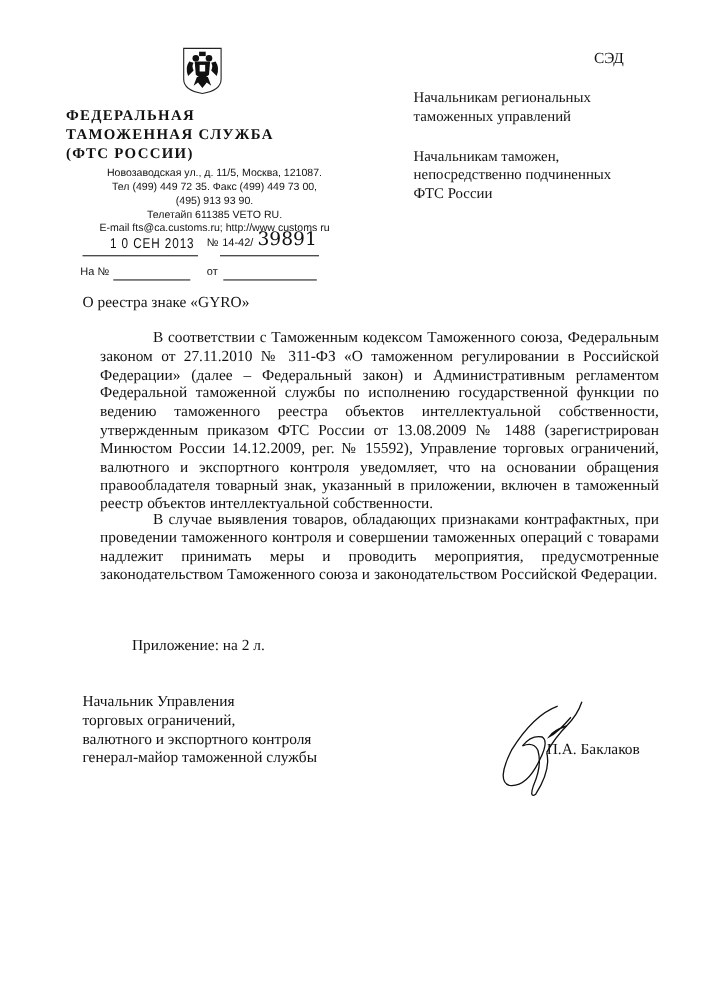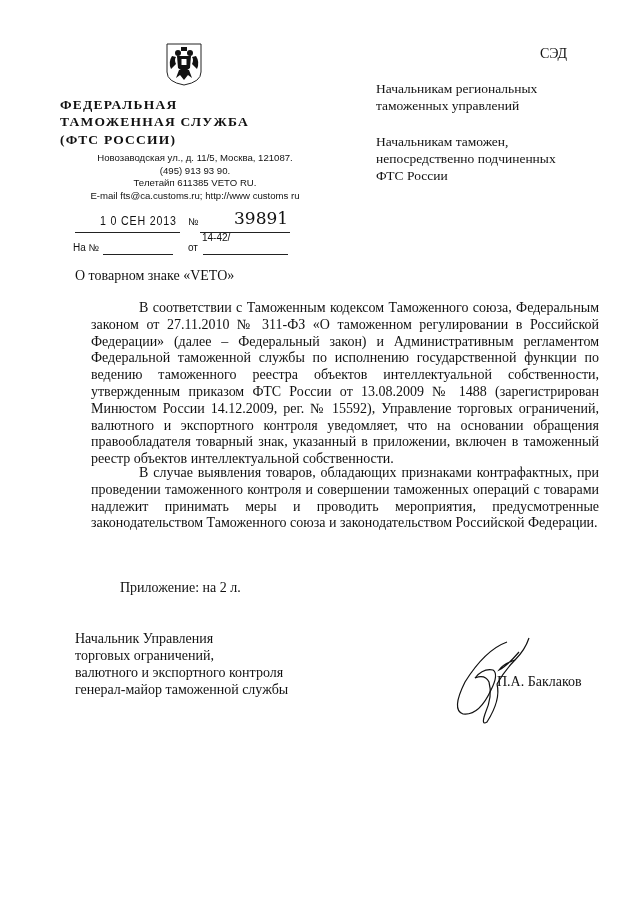--- a/index.html
+++ b/index.html
@@ -16,21 +16,21 @@
     .agency-1 { top: 97px; font-size: 13.5px; }
     .agency-2 { top: 114px; font-size: 13.5px; }
     .agency-3 { top: 132px; font-size: 13.5px; }
 
     .contacts { left: 60px; width: 270px; text-align: center; font-size: 9.6px; line-height: 12.6px; top: 152px; }
     .contacts div { white-space: nowrap; }
 
     .reg-date { left: 100px; top: 213px; font-size: 13px; font-weight: normal; letter-spacing: 1px; transform: scaleX(0.82); transform-origin: left center; font-family: "Liberation Sans Narrow", "Liberation Sans", sans-serif; }
     .reg-date-line { left: 75px; top: 232px; width: 105px; border-top: 1px solid #222; }
     .reg-no-label { left: 188px; top: 216px; font-size: 10px; }
-    .reg-no-prefix { left: 202px; top: 216px; font-size: 10px; margin-top: 16px; }
+    .reg-no-prefix { left: 202px; top: 216px; font-size: 10px; }
     .reg-no-hand { left: 234px; top: 208px; font-size: 17px; font-family: "DejaVu Serif", serif; }
     .reg-no-line { left: 200px; top: 232px; width: 90px; border-top: 1px solid #222; }
 
     .ref-no-label { left: 73px; top: 242px; font-size: 10px; }
     .ref-no-line { left: 103px; top: 254px; width: 70px; border-top: 1px solid #222; }
     .ref-from-label { left: 188px; top: 242px; font-size: 10px; }
     .ref-from-line { left: 203px; top: 254px; width: 85px; border-top: 1px solid #222; }
 
     .sed { left: 540px; top: 46px; font-size: 14px; }
 
@@ -69,20 +69,21 @@
     <rect x="17.5" y="17" width="5" height="6" fill="#fff"></rect>
   </svg>
 </div>
 
 <div class="abs agency agency-1 serif">ФЕДЕРАЛЬНАЯ</div>
 <div class="abs agency agency-2 serif">ТАМОЖЕННАЯ СЛУЖБА</div>
 <div class="abs agency agency-3 serif">(ФТС РОССИИ)</div>
 
 <div class="abs contacts sans">
   <div>Новозаводская ул., д. 11/5, Москва, 121087.</div>
+  <div>Тел (499) 449 72 35. Факс (499) 449 73 00,</div>
   <div>(495) 913 93 90.</div>
   <div>Телетайп 611385 VETO RU.</div>
   <div>E-mail fts@ca.customs.ru; http://www customs ru</div>
 </div>
 
 <div class="abs reg-date">1 0 СЕН 2013</div>
 <div class="abs reg-date-line"></div>
 <div class="abs reg-no-label sans">№</div>
 <div class="abs reg-no-prefix sans">14-42/</div>
 <div class="abs reg-no-hand">39891</div>
@@ -98,21 +99,21 @@
 <div class="abs addressee addr-1 serif">
   <div>Начальникам региональных</div>
   <div>таможенных управлений</div>
 </div>
 <div class="abs addressee addr-2 serif">
   <div>Начальникам таможен,</div>
   <div>непосредственно подчиненных</div>
   <div>ФТС России</div>
 </div>
 
-<div class="abs subject serif">О товарном знаке «VETO»</div>
+<div class="abs subject serif">О реестра знаке «GYRO»</div>
 
 <div class="abs body-text para-1 serif">
   <p>В соответствии с Таможенным кодексом Таможенного союза, Федеральным законом от 27.11.2010 № 311-ФЗ «О таможенном регулировании в Российской Федерации» (далее – Федеральный закон) и Административным регламентом Федеральной таможенной службы по исполнению государственной функции по ведению таможенного реестра объектов интеллектуальной собственности, утвержденным приказом ФТС России от 13.08.2009 № 1488 (зарегистрирован Минюстом России 14.12.2009, рег. № 15592), Управление торговых ограничений, валютного и экспортного контроля уведомляет, что на основании обращения правообладателя товарный знак, указанный в приложении, включен в таможенный реестр объектов интеллектуальной собственности.</p>
 </div>
 <div class="abs body-text para-2 serif">
   <p>В случае выявления товаров, обладающих признаками контрафактных, при проведении таможенного контроля и совершении таможенных операций с товарами надлежит принимать меры и проводить мероприятия, предусмотренные законодательством Таможенного союза и законодательством Российской Федерации.</p>
 </div>
 
 <div class="abs appendix serif">Приложение: на 2 л.</div>
 

